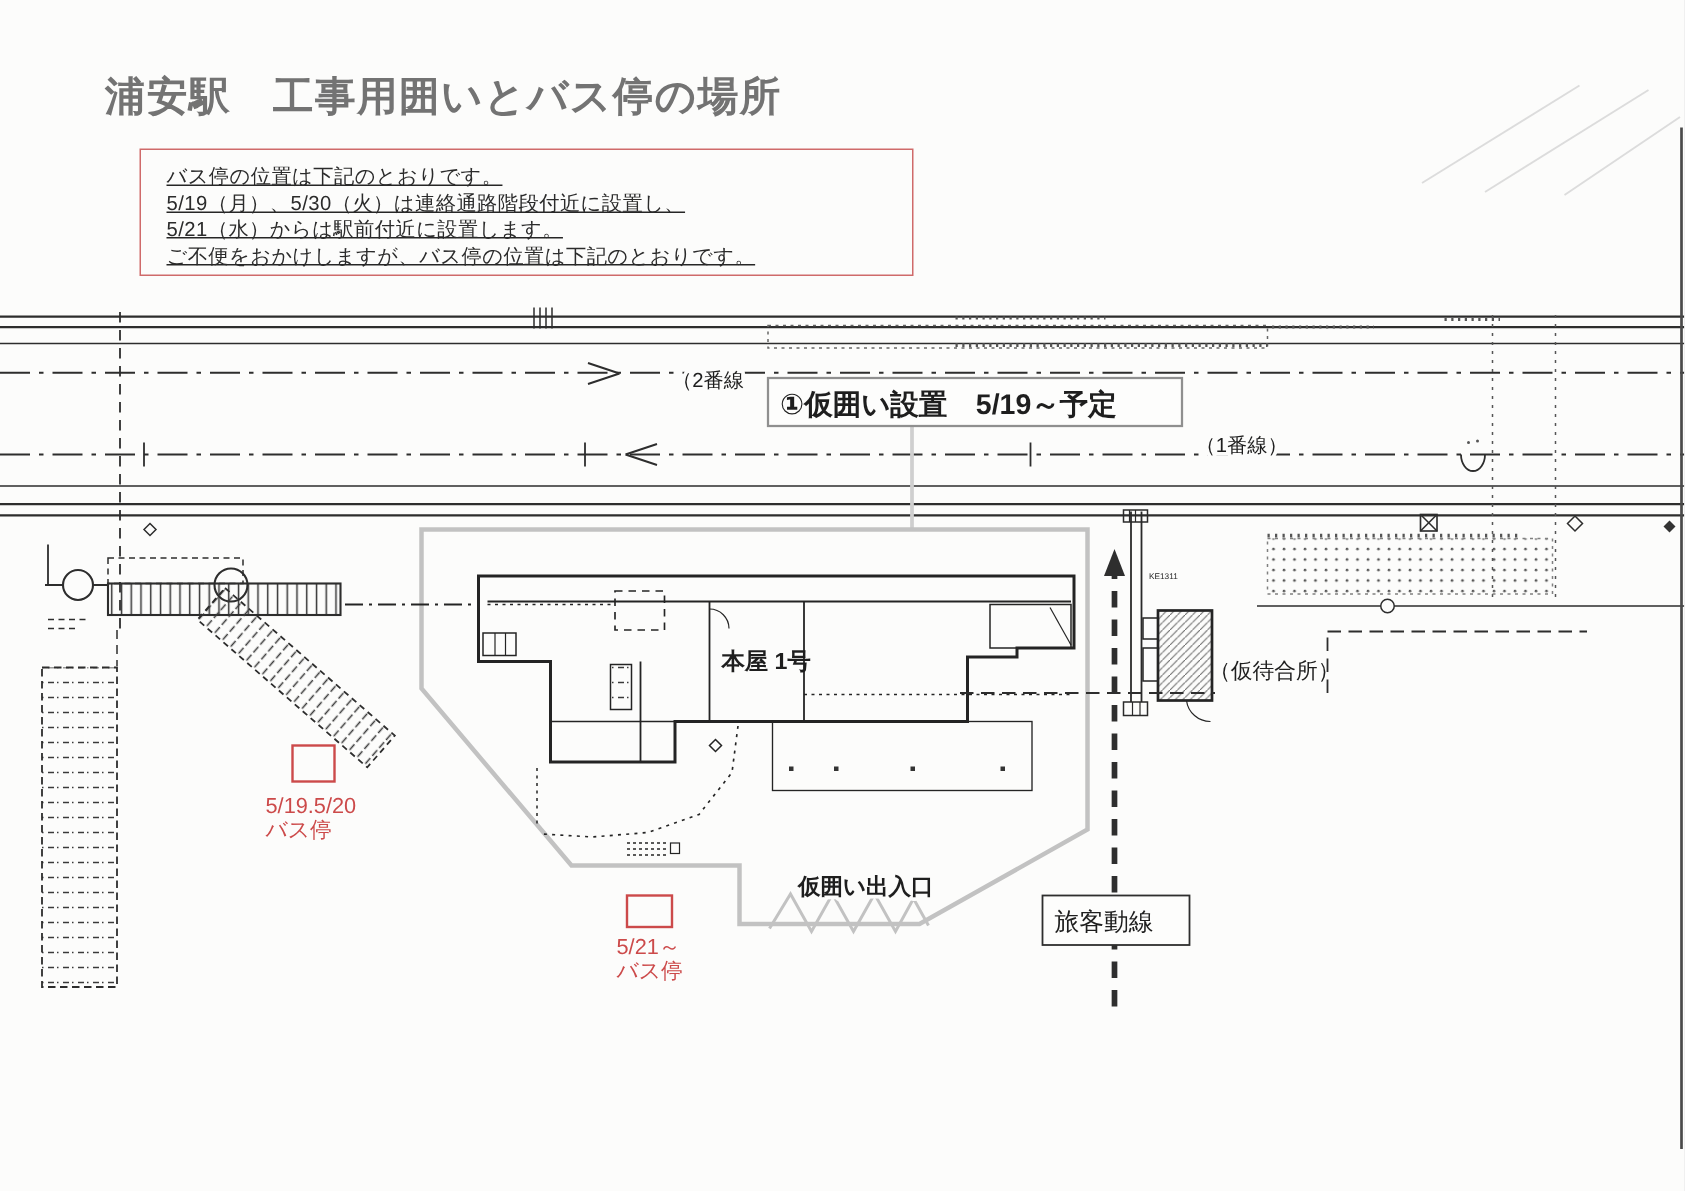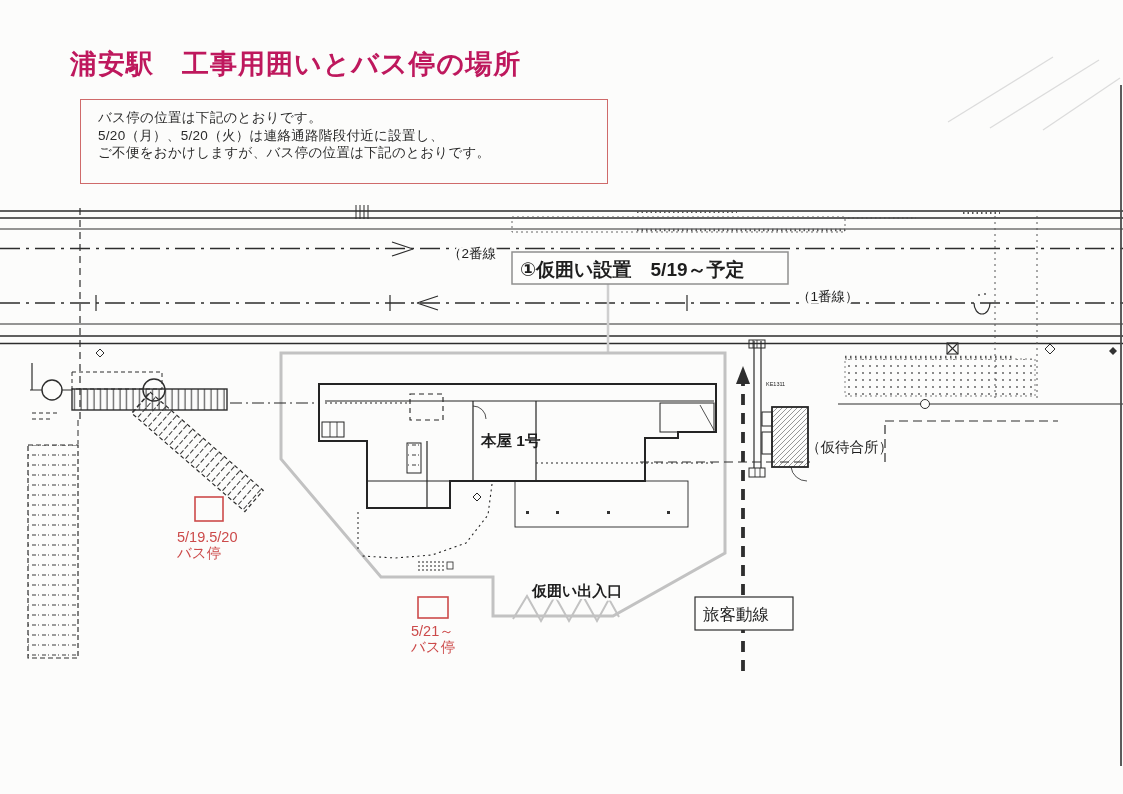--- a/index.html
+++ b/index.html
@@ -4,43 +4,44 @@
 <style>
   :root { --red:#cc4a4a; --fence:#c2c2c2; --ink:#262626; }
   html,body { margin:0; padding:0; background:#e8e8e8; }
   .page {
     position:relative; width:1123px; height:794px; background:#fcfcfb;
     font-family:"Liberation Sans","DejaVu Sans",sans-serif; color:var(--ink);
     overflow:hidden; margin:0 auto;
   }
   .doc-title {
     position:absolute; left:70px; top:46px; font-size:27px; font-weight:700;
-    letter-spacing:1px; color:#be185d; margin:0;
+    letter-spacing:1px; color:#737373; margin:0;
   }
   .notice-box {
-    position:absolute; left:80px; top:99px; width:497px; height:74px;
-    border:1.5px solid #cf6a6a; padding:9px 12px 0 17px; background:transparent;
+    position:absolute; left:93px; top:99px; width:497px; height:74px;
+    border:1.5px solid #cf6a6a; padding:9px 0 0 17px; background:transparent;text-decoration:underline;
   }
   .notice-box p { margin:0; font-size:13.5px; line-height:17.5px; color:#2b2b2b; letter-spacing:0.3px; }
   svg text { font-family:"Liberation Sans","DejaVu Sans",sans-serif; fill:#1e1e1e; }
   .halo { paint-order:stroke; stroke:#fcfcfb; stroke-width:5px; stroke-linejoin:round; }
   .red-shape { stroke:var(--red); fill:none; }
   .red-text  { fill:var(--red); }
   .fence     { stroke:var(--fence); fill:none; }
 </style>
 </head>
 <body>
 
 <div class="page">
 
   <h1 class="doc-title">浦安駅　工事用囲いとバス停の場所</h1>
 
   <div class="notice-box">
     <p>バス停の位置は下記のとおりです。</p>
-    <p>5/20（月）、5/20（火）は連絡通路階段付近に設置し、</p>
+    <p>5/19（月）、5/30（火）は連絡通路階段付近に設置し、</p>
+    <p>5/21（水）からは駅前付近に設置します。</p>
     <p>ご不便をおかけしますが、バス停の位置は下記のとおりです。</p>
   </div>
 
   <svg width="1123" height="794" viewBox="0 0 1123 794" style="position:absolute;left:0;top:0;" xmlns="http://www.w3.org/2000/svg">
 
     <defs>
       <pattern id="dots" width="7" height="7" patternUnits="userSpaceOnUse">
         <circle cx="2" cy="2" r="0.9" fill="#555"></circle>
       </pattern>
       <pattern id="hatch" width="5" height="5" patternUnits="userSpaceOnUse">

